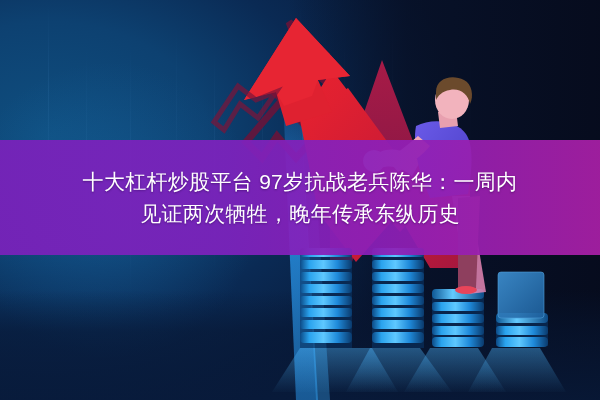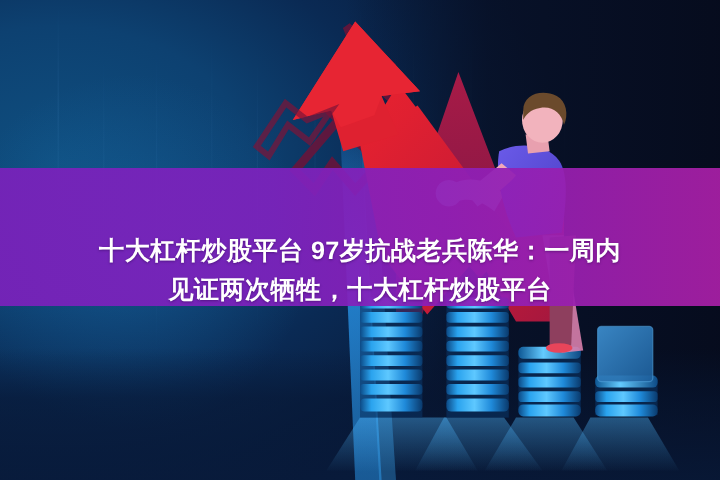--- a/index.html
+++ b/index.html
@@ -103,28 +103,27 @@
     left: 0;
     top: 140px;
     width: 600px;
     height: 115px;
     display: flex;
     flex-direction: column;
     align-items: center;
     justify-content: center;
     gap: 6px;
     color: #ffffff;
-    font-weight: bold;
+    font-weight: normal;
     font-size: 21px;
     line-height: 1.22;
     letter-spacing: 0.3px;
     text-align: center;
     text-shadow: 0 1px 2px rgba(40,0,70,0.45);
     user-select: none;
-    margin-top: 28px;
   }
   .banner-line { white-space: nowrap; }
 </style>
 </head>
 <body>
 
 <div id="stage">
 
   <div class="bg-base"></div>
   <div class="glow-left"></div>
@@ -284,16 +283,16 @@
 
     <ellipse cx="452" cy="100" rx="17" ry="19" fill="#f2b3bd"></ellipse>
 
     <path d="M436 92 C 436 78, 452 74, 464 80 C 472 84, 474 96, 470 104
              C 468 94, 460 88, 450 90 C 442 91, 438 96, 436 100 Z" fill="#6b4a2c"></path>
   </svg>
 
   <div class="banner"></div>
   <div class="banner-text">
     <div class="banner-line">十大杠杆炒股平台 97岁抗战老兵陈华：一周内</div>
-    <div class="banner-line">见证两次牺牲，十大杠杆炒股平台</div>
+    <div class="banner-line">见证两次牺牲，晚年传承东纵历史</div>
   </div>
 
 </div>
 
 </body></html>

